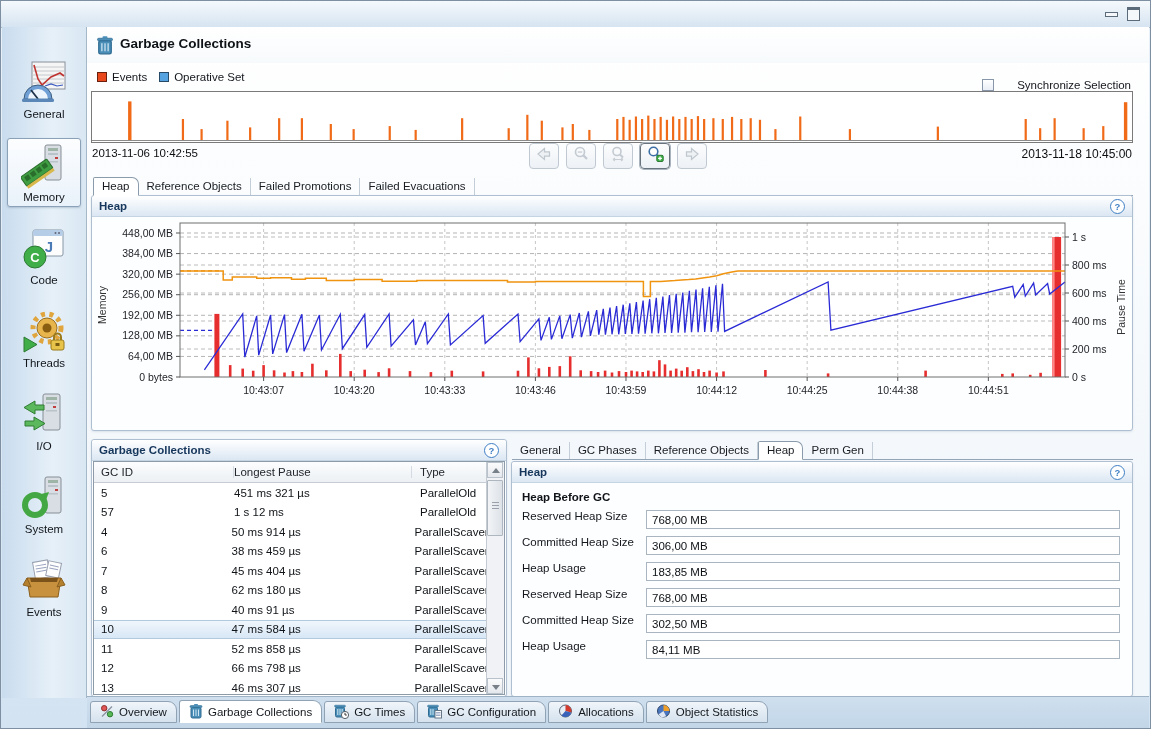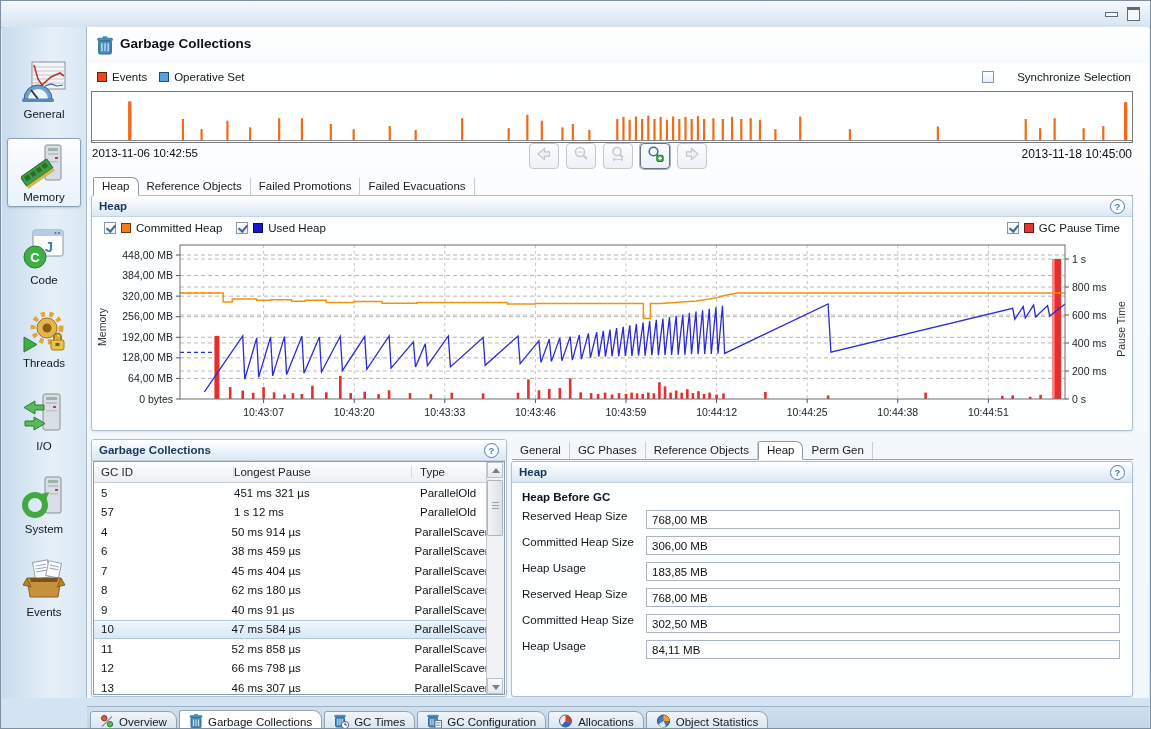--- a/index.html
+++ b/index.html
@@ -20,21 +20,21 @@
   
   #content{position:absolute;left:86px;top:26px;right:1px;bottom:30px;background:linear-gradient(#ffffff,#f2f7fb 70%);overflow:hidden;}
   #page-header{position:absolute;left:0;top:0;right:0;height:36px;background:linear-gradient(#ffffff,#f7fafc);}
   #page-header .trash{position:absolute;left:9px;top:8px;}
   #page-title{position:absolute;left:33px;top:9px;font-size:13.5px;font-weight:bold;color:#0e1216;}
   #legend-row{position:absolute;left:0;top:44px;right:0;height:16px;}
   #tl-legend{position:absolute;left:10px;top:0;display:flex;gap:12px;align-items:center;}
   .leg-item{display:flex;align-items:center;gap:5px;font-size:11.5px;color:#14181d;}
   .swatch{width:10px;height:10px;border:1px solid rgba(0,0,0,.55);box-sizing:border-box;}
   #interval-label{position:absolute;left:0;right:0;top:1px;text-align:center;font-size:11.5px;color:#14181d;pointer-events:none;}
-  #sync-box{position:absolute;right:18px;top:0;display:flex;align-items:center;gap:23px;font-size:11.5px;color:#14181d;}
+  #sync-box{position:absolute;right:18px;top:8px;display:flex;align-items:center;gap:23px;font-size:11.5px;color:#14181d;}
   .cb{width:12px;height:12px;border:1px solid #8796a8;background:linear-gradient(#ffffff,#e9eff6);position:relative;box-sizing:border-box;}
   .cb.checked::after{content:"";position:absolute;left:3px;top:0px;width:4px;height:7px;border-right:2px solid #44688f;border-bottom:2px solid #44688f;transform:rotate(40deg);}
   #strip{position:absolute;left:4px;top:64px;right:16px;height:52px;background:#ffffff;border:1px solid #7a7a7a;box-sizing:border-box;}
   #strip svg{display:block;width:100%;height:100%;}
   #stamp-left{position:absolute;left:5px;top:120px;font-size:11.5px;color:#0c0f12;}
   #stamp-right{position:absolute;right:17px;top:120px;font-size:12px;color:#0c0f12;}
   #navbtns{position:absolute;left:0;right:0;top:116px;display:flex;justify-content:center;gap:7px;}
   .navbtn{width:28px;height:24px;border:1px solid #c0c9d2;border-radius:4px;background:linear-gradient(#fcfdfe,#edf1f5);display:flex;align-items:center;justify-content:center;}
   .navbtn.active{border:1px solid #68737e;box-shadow:0 0 0 1px #aab4be;}
   
@@ -72,21 +72,21 @@
   .sthumb{position:absolute;left:0;top:18px;width:16px;height:56px;background:linear-gradient(90deg,#f2f4f6,#dde2e8);border:1px solid #aeb7c0;box-sizing:border-box;border-radius:1px;}
   .sthumb::after{content:"";position:absolute;left:4px;top:24px;width:7px;height:1px;background:#99a2ac;box-shadow:0 3px 0 #99a2ac,0 -3px 0 #99a2ac;}
   
   #detail-group{left:424px;top:434px;right:16px;height:236px;}
   #detail-body{position:absolute;left:0;right:0;top:20px;bottom:0;padding:6px 12px 0 10px;}
   .dheading{font-size:11.5px;font-weight:bold;color:#101418;margin:3px 0 7px 0;}
   .frow{display:flex;align-items:flex-start;margin-bottom:7px;}
   .frow label{width:124px;font-size:11.5px;color:#14181d;flex:none;}
   .frow input{flex:1;height:19px;border:1px solid #a9b6c2;background:#fff;font-size:11.5px;font-family:inherit;color:#0e1216;padding:0 5px;box-sizing:border-box;}
   
-  #bottombar{position:absolute;left:86px;right:1px;bottom:0;height:22px;background:linear-gradient(#cfdfee,#c2d6e8);border-top:1px solid #9fb3c6;padding:3px 0 0 3px;box-sizing:border-box;}
+  #bottombar{position:absolute;left:86px;right:1px;bottom:0;height:32px;background:linear-gradient(#cfdfee,#c2d6e8);border-top:1px solid #9fb3c6;padding:3px 0 0 3px;box-sizing:border-box;}
   #btabs{display:flex;align-items:flex-end;height:23px;}
   .btab{display:flex;align-items:center;gap:5px;height:22px;padding:0 9px;border:1px solid #8fa3b5;border-radius:3px 9px 0 0;background:linear-gradient(#f0f5fa,#d5e2ee);font-size:11.5px;color:#14181d;margin-right:2px;box-sizing:border-box;white-space:nowrap;}
   .btab.active{background:#ffffff;height:23px;border-bottom-color:#ffffff;}
 </style>
 </head>
 <body>
 
 <div id="win">
   <div id="topbar">
     <div id="editor-tab">
@@ -341,37 +341,20 @@
         <div class="tab">Reference Objects</div>
         <div class="tab">Failed Promotions</div>
         <div class="tab">Failed Evacuations</div>
       </div>
 
     <div id="heap-group" class="group">
       <div class="group-header">
         <span>Heap</span>
         <span class="help"></span>
       </div>
-      <div id="chart-legend">
-          <span class="leg-item">
-            <span class="cb checked"></span>
-            <span class="swatch" style="background: rgb(240, 125, 23);"></span>
-            <span>Committed Heap</span>
-          </span>
-          <span class="leg-item">
-            <span class="cb checked"></span>
-            <span class="swatch" style="background: rgb(24, 24, 207);"></span>
-            <span>Used Heap</span>
-          </span>
-          <span class="leg-item push">
-            <span class="cb checked"></span>
-            <span class="swatch" style="background: rgb(232, 53, 53);"></span>
-            <span>GC Pause Time</span>
-          </span>
-        </div>
       <svg id="chart-svg" width="1041" height="192">
           <rect x="88" y="6" width="885" height="154" fill="#ffffff"></rect>
           <line x1="88" y1="16" x2="973" y2="16" stroke="#b4b4b4" stroke-dasharray="4 3"></line>
           <line x1="88" y1="36.571428571428584" x2="973" y2="36.571428571428584" stroke="#b4b4b4" stroke-dasharray="4 3"></line>
           <line x1="88" y1="57.14285714285714" x2="973" y2="57.14285714285714" stroke="#b4b4b4" stroke-dasharray="4 3"></line>
           <line x1="88" y1="77.71428571428572" x2="973" y2="77.71428571428572" stroke="#b4b4b4" stroke-dasharray="4 3"></line>
           <line x1="88" y1="98.28571428571429" x2="973" y2="98.28571428571429" stroke="#b4b4b4" stroke-dasharray="4 3"></line>
           <line x1="88" y1="118.85714285714286" x2="973" y2="118.85714285714286" stroke="#b4b4b4" stroke-dasharray="4 3"></line>
           <line x1="88" y1="139.42857142857144" x2="973" y2="139.42857142857144" stroke="#b4b4b4" stroke-dasharray="4 3"></line>
           <line x1="88" y1="20" x2="973" y2="20" stroke="#bcbcbc" stroke-dasharray="4 3"></line>

